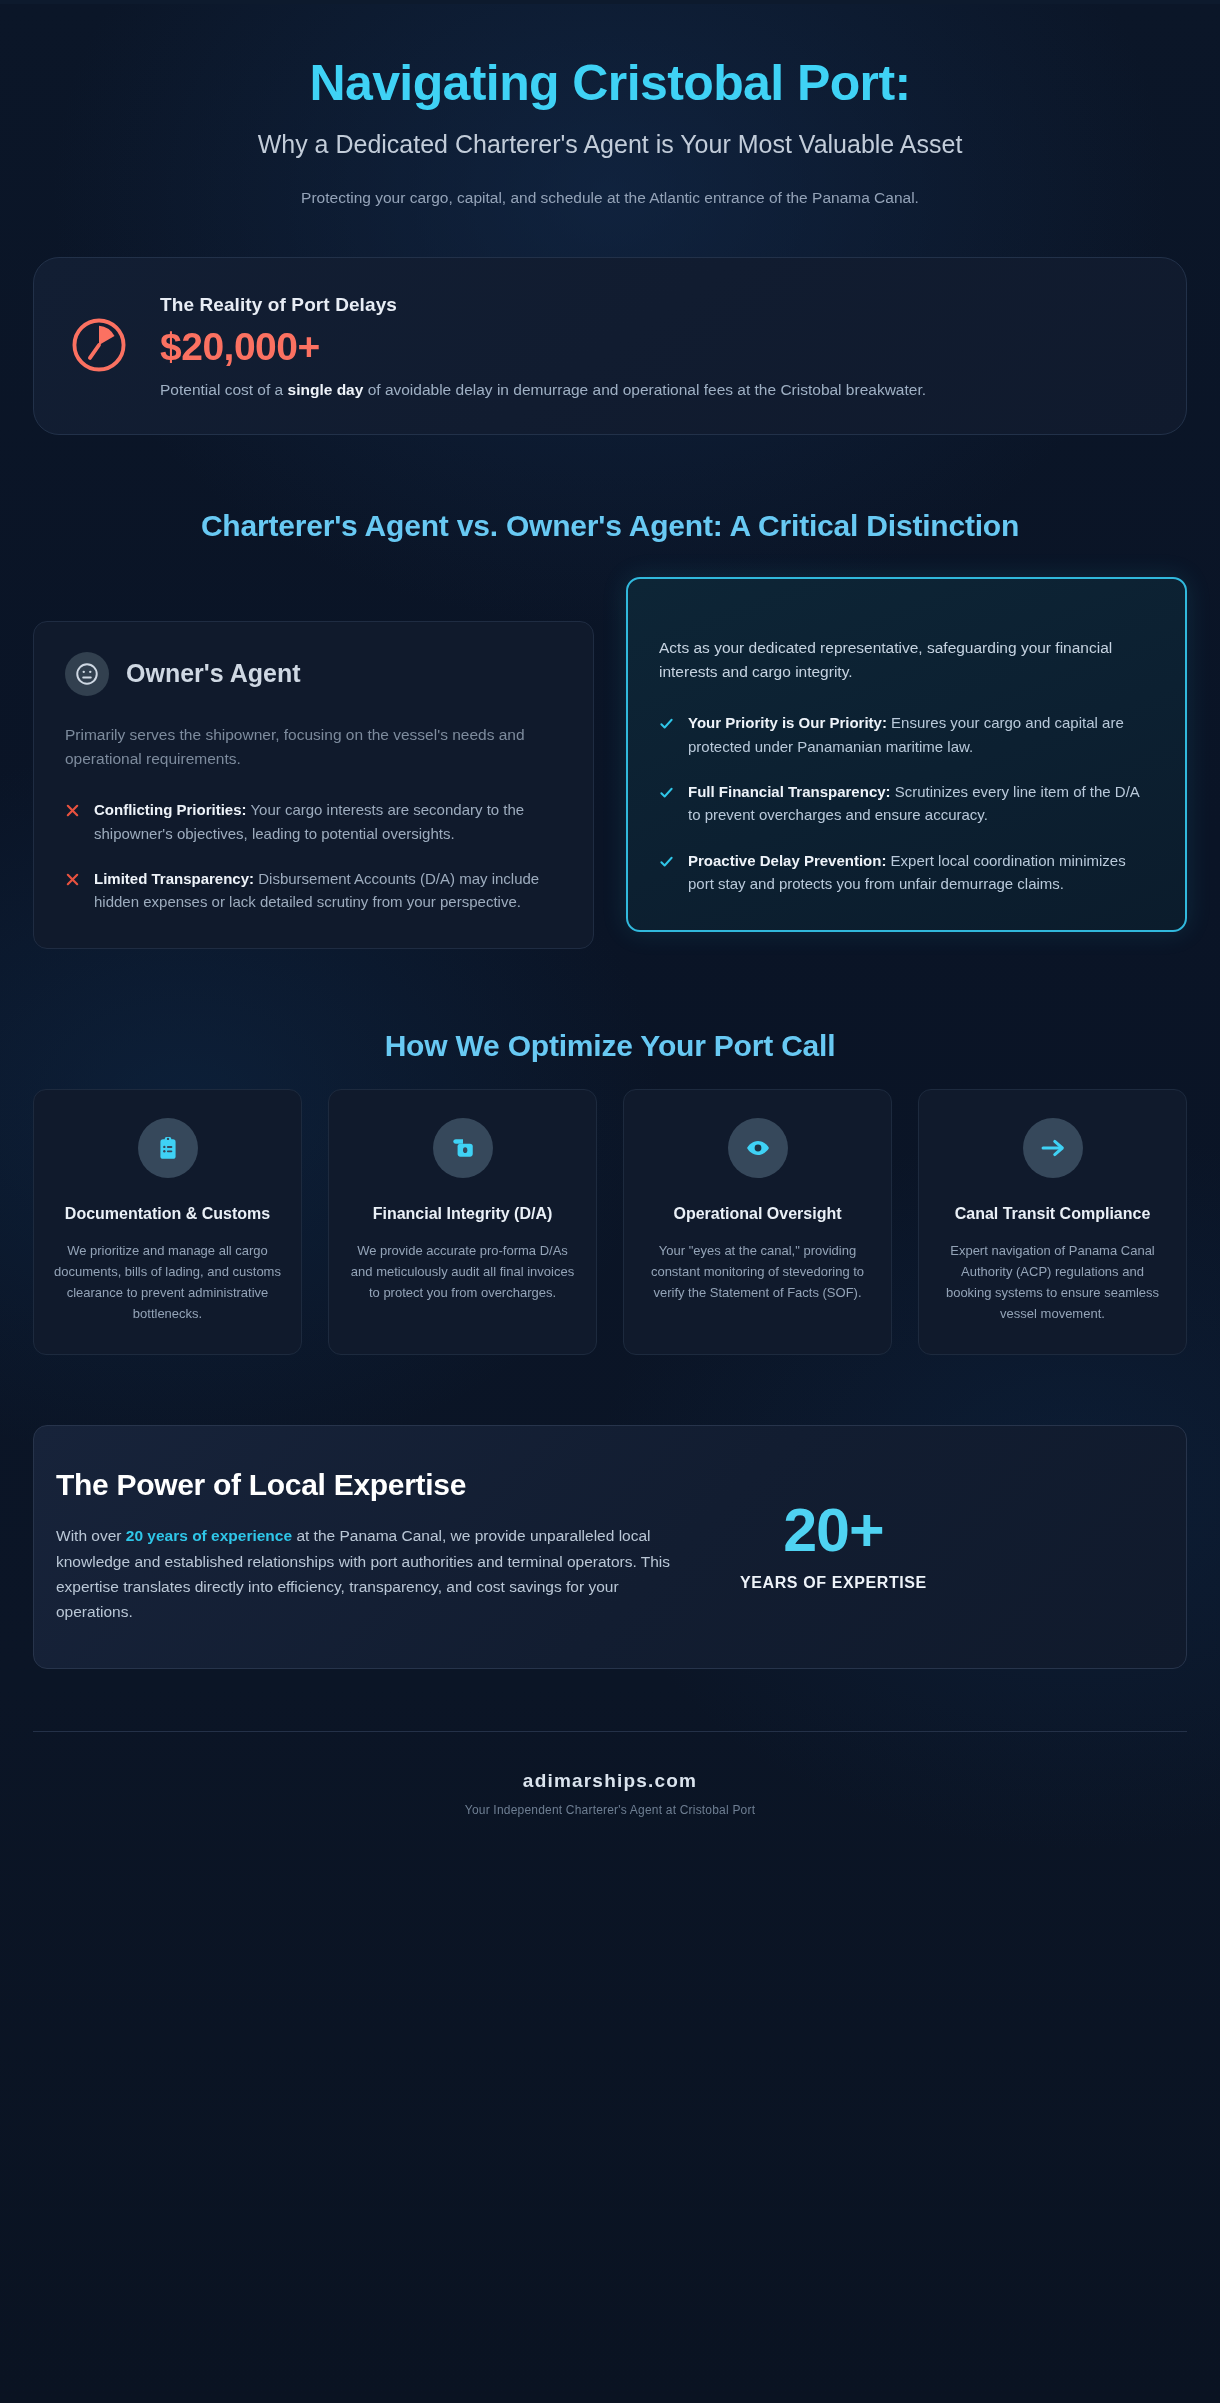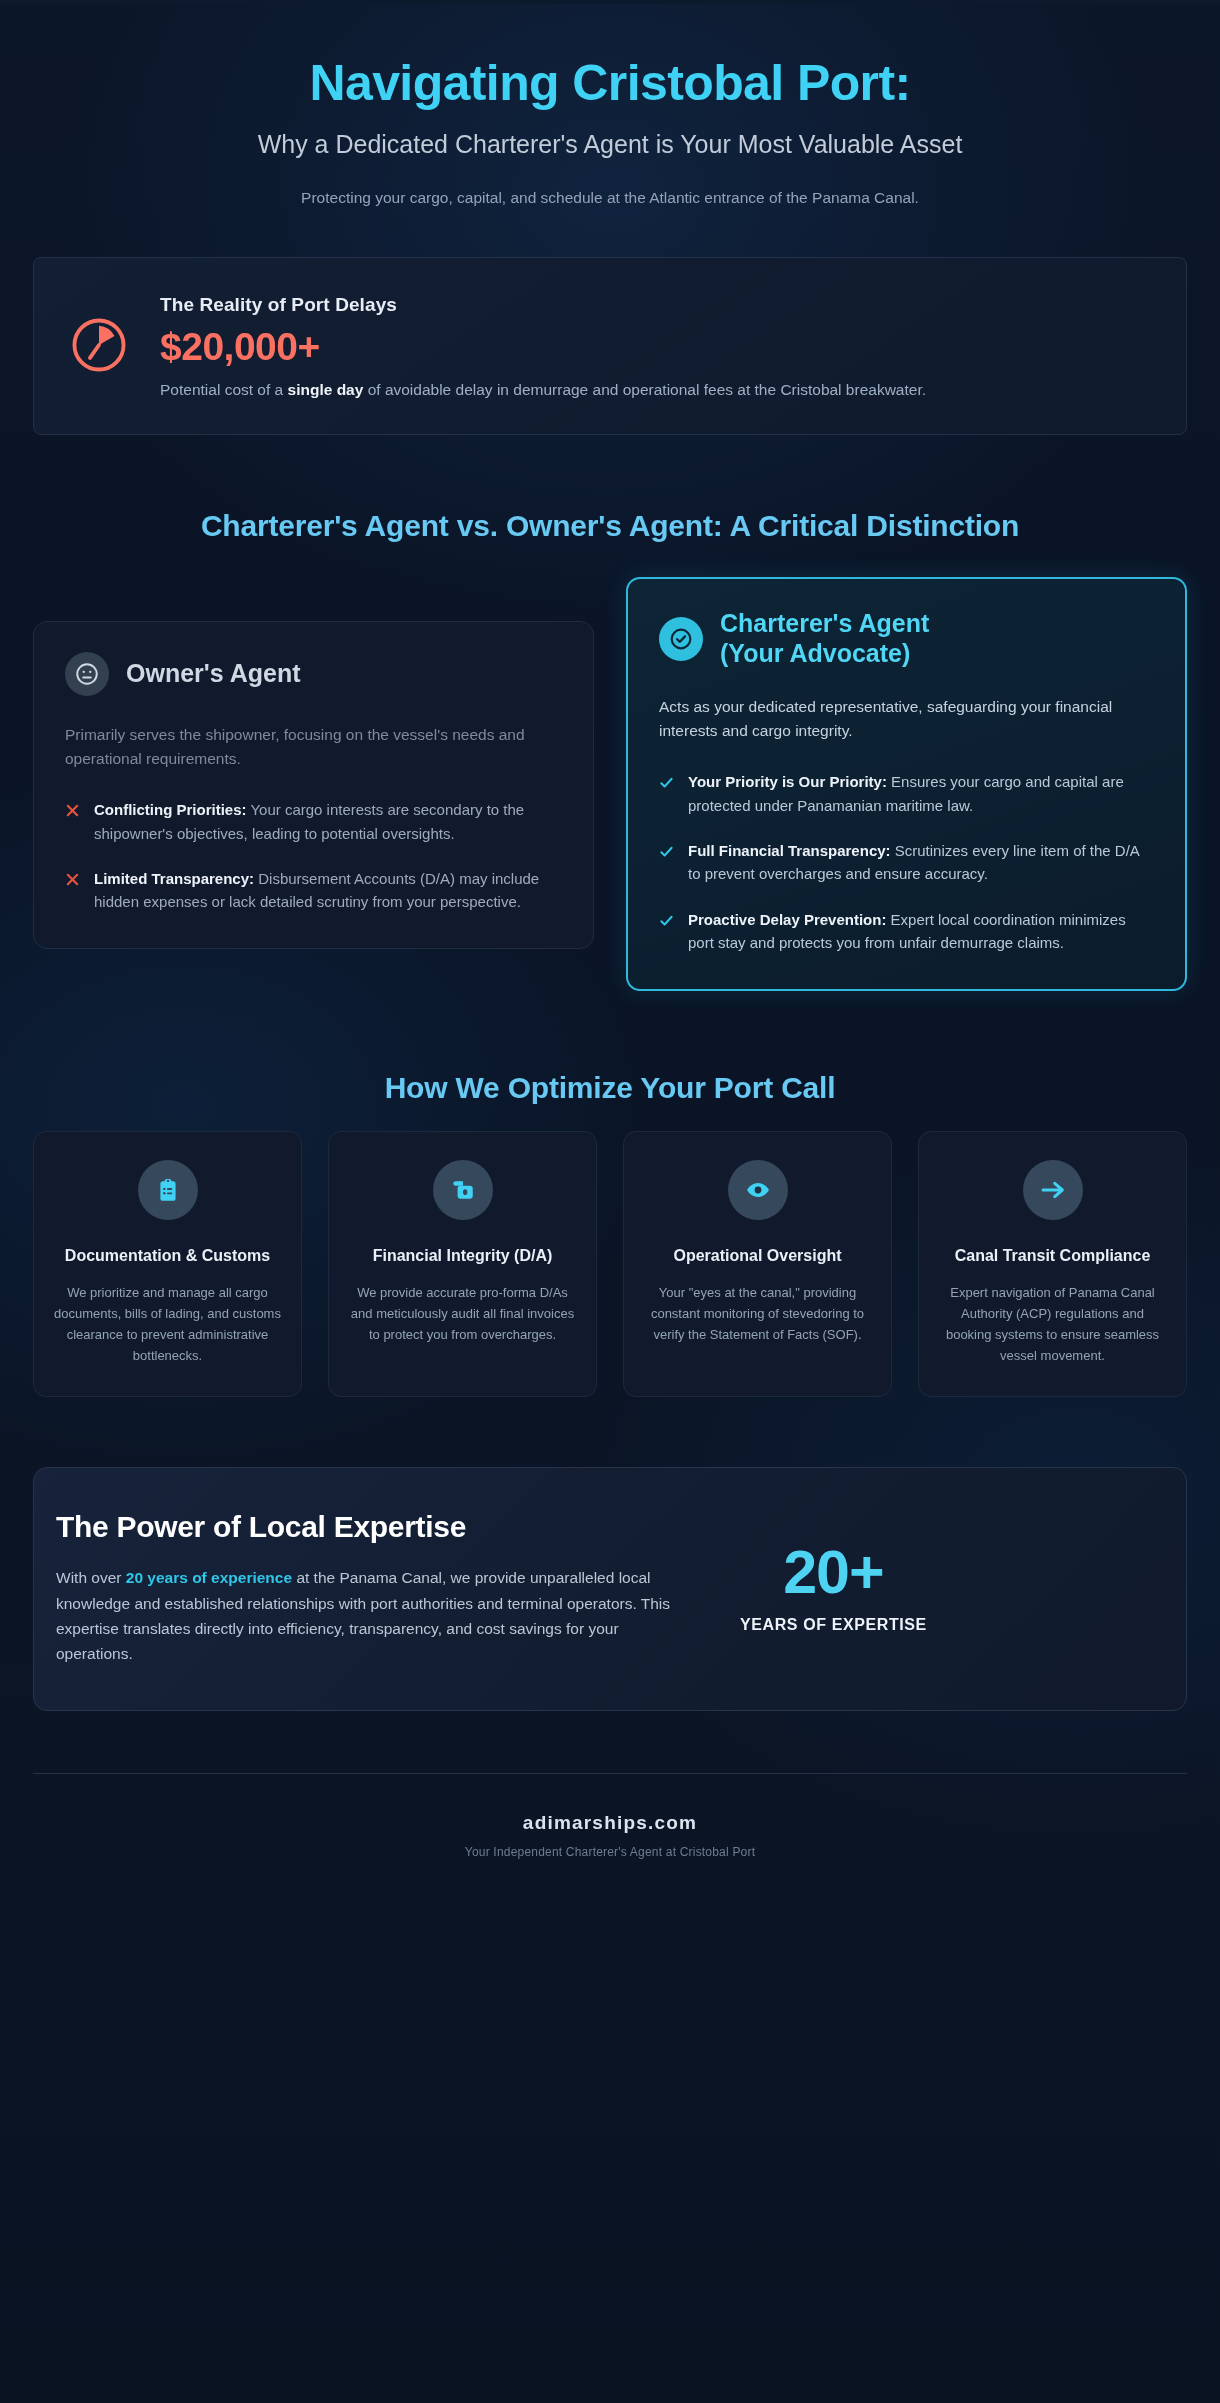--- a/index.html
+++ b/index.html
@@ -64,21 +64,21 @@
     font-size: 15.5px;
     line-height: 1.55;
     color: #94a3b8;
   }
 
   
   .stat-card {
     margin-top: 47px;
     background: linear-gradient(145deg, #121e33 0%, #101a2d 100%);
     border: 1px solid #223149;
-    border-radius: 8px;
+    border-radius: 26px;
     padding: 30px 34px 32px;
     display: flex;
     align-items: flex-start;
     gap: 30px;
   }
 
   .clock-icon { flex: 0 0 auto; margin-top: 26px; }
 
   .stat-body { flex: 1; padding-top: 6px; }
 
@@ -368,32 +368,20 @@
             <svg width="15" height="15" viewBox="0 0 16 16" fill="none">
               <path d="M3 3 L13 13 M13 3 L3 13" stroke="#e8523f" stroke-width="2.3" stroke-linecap="round"></path>
             </svg>
           </span>
           <span><b>Limited Transparency:</b><span> Disbursement Accounts (D/A) may include hidden expenses or lack detailed scrutiny from your perspective.</span></span>
         </li>
       </ul>
     </div>
 
     <div class="cmp-card charterer">
-      <div class="cmp-head">
-        <span class="cmp-badge cyan">
-          <svg width="26" height="26" viewBox="0 0 24 24" fill="none">
-            <circle cx="12" cy="12" r="8.6" stroke="#0d2536" stroke-width="2"></circle>
-            <path d="M8.4 12.2 L11 14.6 L15.7 9.6" stroke="#0d2536" stroke-width="2.1" stroke-linecap="round" stroke-linejoin="round"></path>
-          </svg>
-        </span>
-        <div class="cmp-title">
-          <span>Charterer's Agent</span><br>
-          <span>(Your Advocate)</span>
-        </div>
-      </div>
       <p class="cmp-lead">Acts as your dedicated representative, safeguarding your financial interests and cargo integrity.</p>
       <ul class="cmp-list">
         <li>
           <span class="mark">
             <svg width="15" height="15" viewBox="0 0 16 16" fill="none">
               <path d="M2.5 8.8 L6 12.3 L13.5 4" stroke="#2fc6e8" stroke-width="2.1" stroke-linecap="round" stroke-linejoin="round"></path>
             </svg>
           </span>
           <span><b>Your Priority is Our Priority:</b><span> Ensures your cargo and capital are protected under Panamanian maritime law.</span></span>
         </li>

